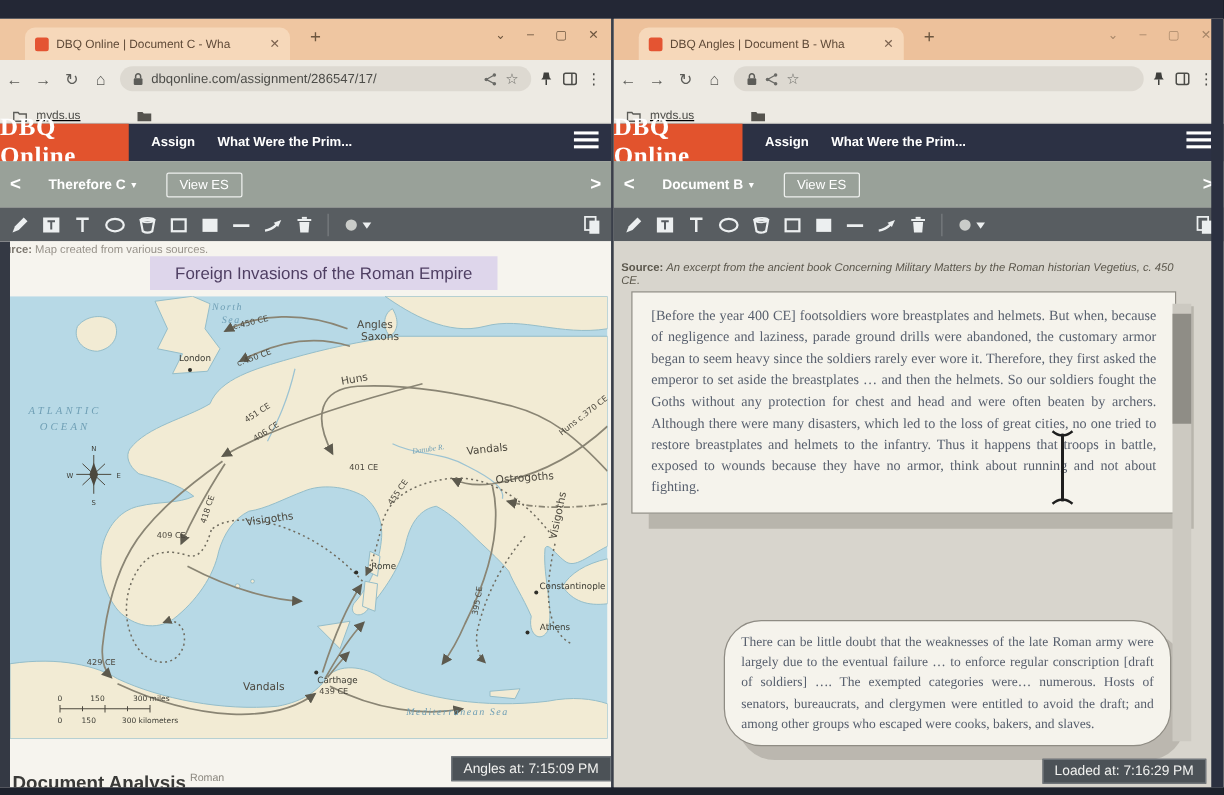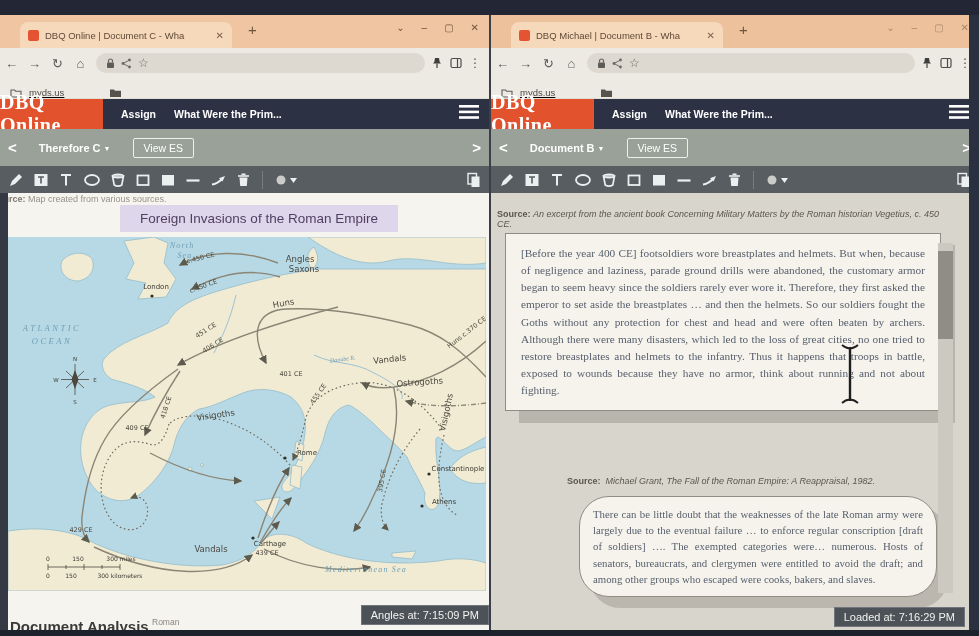--- a/index.html
+++ b/index.html
@@ -121,20 +121,21 @@
       <span class="navbtn">→</span>
       <span class="navbtn">↻</span>
       <span class="navbtn">⌂</span>
       <div class="addressbar">
         <span class="bar-ico">
           <svg width="9" height="11" viewBox="0 0 9 11">
               <rect x="1" y="4.5" width="7" height="5.5" rx="1" fill="#5c5c58"></rect>
               <path d="M2.5,4.5 V3 a2,2 0 0 1 4,0 V4.5" fill="none" stroke="#5c5c58" stroke-width="1.2"></path>
             </svg>
         </span>
+        <span class="url">dbqonline.com/assignment/286547/17/</span>
         <span class="bar-ico">
           <svg width="11" height="11" viewBox="0 0 11 11">
               <circle cx="8.5" cy="2" r="1.4" fill="#6a6a66"></circle>
               <circle cx="2" cy="5.5" r="1.4" fill="#6a6a66"></circle>
               <circle cx="8.5" cy="9" r="1.4" fill="#6a6a66"></circle>
               <path d="M8.5,2 L2,5.5 L8.5,9" stroke="#6a6a66" stroke-width="1" fill="none"></path>
             </svg>
         </span>
         <span class="bar-ico" style="font-size:12px;color:#6a6a66">☆</span>
       </div>
@@ -388,21 +389,21 @@
       <div class="loaded-badge" id="badge-left">Angles at: 7:15:09 PM</div>
     </div>
   </div>
 
   <div class="win-gap"></div>
 
   <div class="win" id="win-right">
     <div class="tabstrip">
       <div class="tab">
         <span class="favicon"></span>
-        <span class="tab-title">DBQ Michael | Document B - Wha</span>
+        <span class="tab-title">DBQ Angles | Document B - Wha</span>
         <span class="tab-close">✕</span>
       </div>
       <span class="newtab">+</span>
       <div class="winctls" style="opacity:.55">
         <span>⌄</span>
         <span>–</span>
         <span>▢</span>
         <span>✕</span>
       </div>
     </div>
@@ -552,23 +553,20 @@
     <div class="content" id="content-right">
       <div class="src1">
         <b>Source:</b> <i>An excerpt from the ancient book Concerning Military Matters by the Roman historian Vegetius, c. 450 CE.</i>
       </div>
       <div class="paper-box" id="box1">
         <span>[Before the year 400 CE] footsoldiers wore breastplates and helmets. But when, because of negligence and laziness, parade ground drills were abandoned, the customary armor began to seem heavy since the soldiers rarely ever wore it. Therefore, they first asked the emperor to set aside the breastplates … and then the helmets. So our soldiers fought the Goths without any protection for chest and head and were often beaten by archers. Although there were many disasters, which led to the loss of great cities, no one tried to restore breastplates and helmets to the infantry. Thus it happens that troops in battle, exposed to wounds because they have no armor, think about running and not about fighting.</span>
       </div>
       <div class="scrolltrack">
         <div class="scrollthumb"></div>
       </div>
-      <div class="src2">
-        <b>Source:</b>&nbsp; <i>Michael Grant, The Fall of the Roman Empire: A Reappraisal, 1982.</i>
-      </div>
       <div class="paper-box" id="box2">
         <span>There can be little doubt that the weaknesses of the late Roman army were largely due to the eventual failure … to enforce regular conscription [draft of soldiers] …. The exempted categories were… numerous. Hosts of senators, bureaucrats, and clergymen were entitled to avoid the draft; and among other groups who escaped were cooks, bakers, and slaves.</span>
       </div>
       <span class="ibeam">
         <svg width="22" height="62" viewBox="0 0 22 62">
           <path d="M3,2 Q8,6 11,5 Q14,6 19,2" stroke="#1e1e1e" stroke-width="2" fill="none"></path>
           <line x1="11" y1="4" x2="11" y2="58" stroke="#1e1e1e" stroke-width="2.4"></line>
           <path d="M3,60 Q8,56 11,57 Q14,56 19,60" stroke="#1e1e1e" stroke-width="2" fill="none"></path>
         </svg>
       </span>

